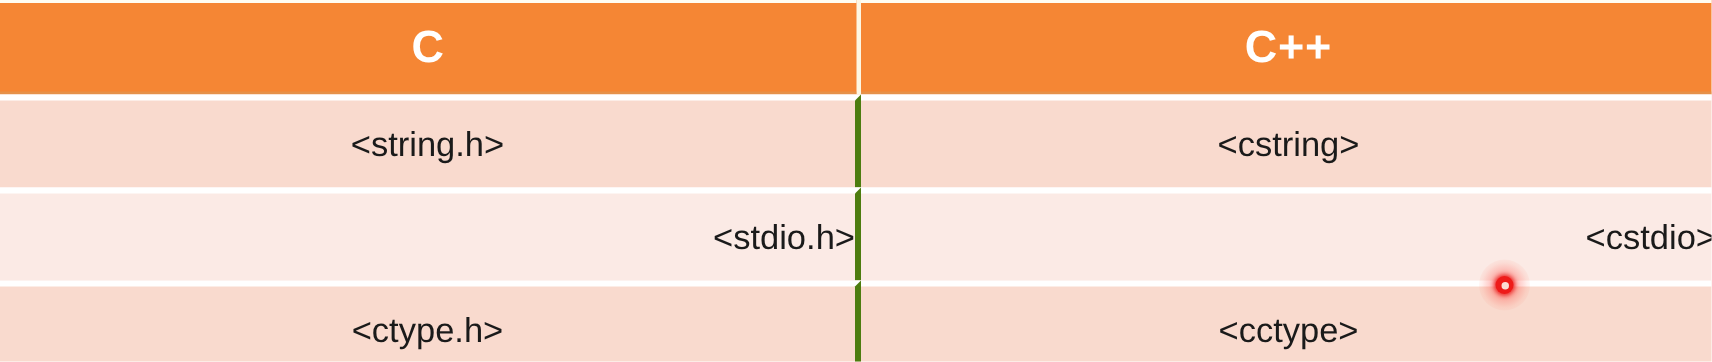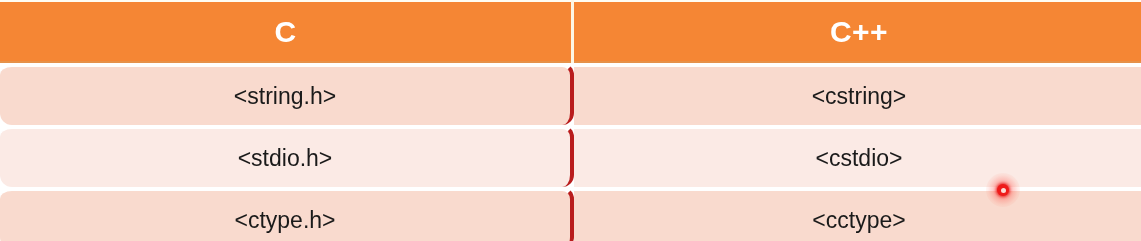--- a/index.html
+++ b/index.html
@@ -88,29 +88,28 @@
     height: 58px;
     padding: 0;
     font-size: 23px;
     font-weight: normal;
     color: #1A1A1A;
     border-top: 4px solid #FFFFFF;
     position: relative;
   }
   .td.col-left {
     width: 571px;
-    border-right: 4px solid #b91c1c;
-    border-radius: 12px;
+    border-right: 4px solid #4d7c0f;
   }
   .td.col-right {
     width: 570px;
   }
 
   .row-shade-a .td { background: #F9DACE; }
-  .row-shade-b .td { background: #FBEAE5; }
+  .row-shade-b .td { background: #FBEAE5; text-align: right; }
 
   .cell-text {
     display: block;
     line-height: 54px;
   }
 
   
   #cursor-marker {
     position: absolute;
     left: 1003px;

